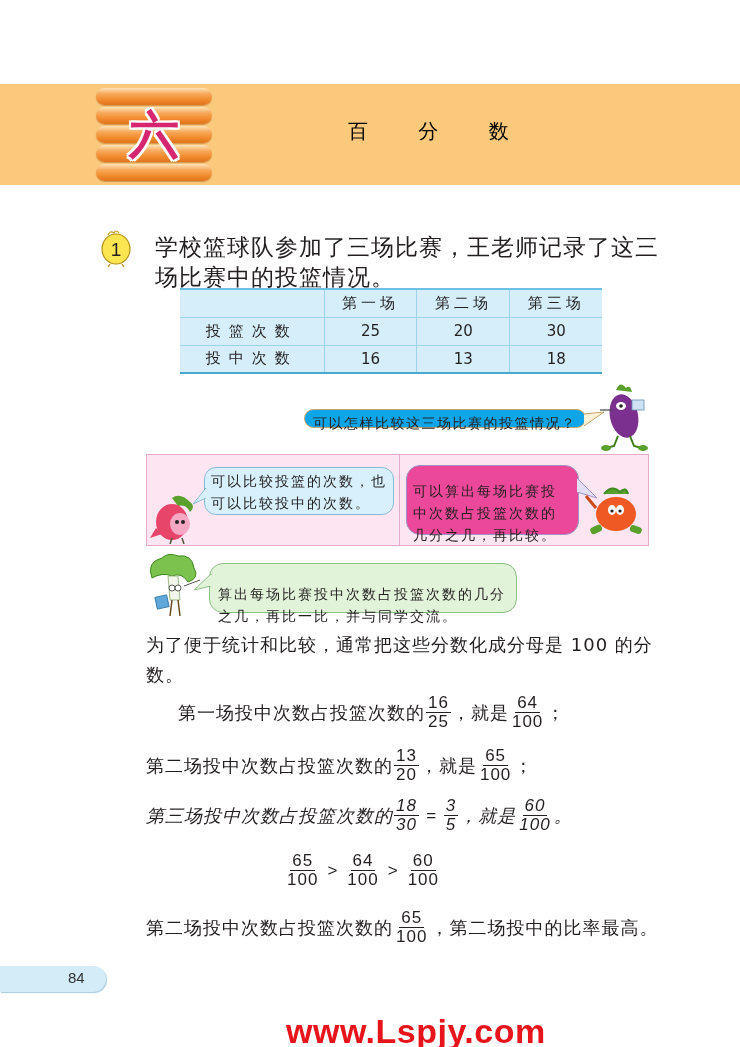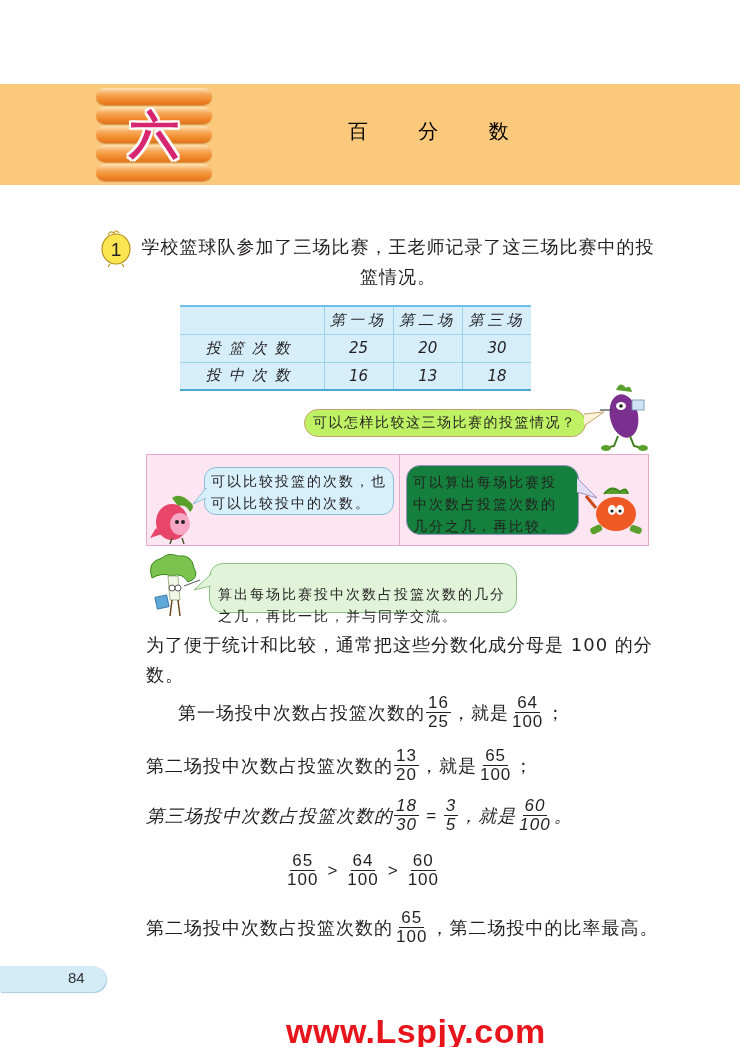--- a/index.html
+++ b/index.html
@@ -12,39 +12,39 @@
   .bar { position: absolute; left: 0; width: 116px; height: 17px; border-radius: 9px;
          background: linear-gradient(to bottom, #fde3b8 0%, #f7a95a 35%, #f18a2c 70%, #e0741c 100%);
          box-shadow: 0 1px 1px rgba(150,80,20,0.4); }
   .chapter-char { position: absolute; left: 0; top: 0; width: 116px; height: 98px; display: flex; align-items: center; justify-content: center; }
   .chapter-char span { font-family: "DejaVu Sans", sans-serif; font-size: 50px; font-weight: bold; color: #d6266f;
         text-shadow: -2px -2px 0 #fff, 2px -2px 0 #fff, -2px 2px 0 #fff, 2px 2px 0 #fff, 0 2px 0 #fff, 2px 0 0 #fff, 0 -2px 0 #fff, -2px 0 0 #fff; }
   .chapter-title { position: absolute; left: 348px; top: 118px; font-size: 20px; letter-spacing: 22px; color: #000000; }
 
   
   .problem-icon { position: absolute; left: 100px; top: 229px; width: 32px; height: 38px; }
-  .problem-text { position: absolute; left: 138px; top: 232px; width: 520px; font-size: 18px; line-height: 30px; letter-spacing: 1px; text-align: center; }
-
-  
-  .data-table { position: absolute; left: 180px; top: 305px; width: 351px; border-collapse: collapse; background: #d5eef9; font-style: italic; }
+  .problem-text { position: absolute; left: 155px; top: 232px; width: 520px; font-size: 23px; line-height: 30px; letter-spacing: 1px; }
+
+  
+  .data-table { position: absolute; left: 180px; top: 288px; width: 422px; border-collapse: collapse; background: #d5eef9; }
   .data-table td { height: 28px; border-left: 1px solid #9bd3ea; border-top: 1px solid #9bd3ea; text-align: center; font-size: 15px; color: #231f20; }
   .data-table tr:first-child td { border-top: 2px solid #6cc0e3; }
   .data-table tr:last-child td { border-bottom: 2px solid #4aa7cf; }
   .data-table td:first-child { border-left: none; width: 144px; letter-spacing: 8px; }
   .data-table .hd { letter-spacing: 4px; font-family: "DejaVu Serif", serif; }
 
   
   .bubble { position: absolute; font-size: 14px; line-height: 22px; letter-spacing: 2px; font-family: "DejaVu Serif", serif; color: #231f20; }
-  .bubble-q { left: 304px; top: 409px; width: 282px; height: 28px; background: #bef264; border: 1px solid #c7a46a; border-radius: 14px; padding: 2px 8px; white-space: nowrap; letter-spacing: 1.5px; font-family: Liberation Serif, serif; }
+  .bubble-q { left: 304px; top: 409px; width: 282px; height: 19px; background: #0ea5e9; border: 1px solid #c7a46a; border-radius: 14px; padding: 2px 8px; white-space: nowrap; letter-spacing: 1.5px; }
   .tail { position: absolute; width: 0; height: 0; }
 
   .compare-box { position: absolute; left: 146px; top: 454px; width: 503px; height: 92px; background: #fde6f1; border: 1px solid #e5a9c9; }
   .compare-divider { position: absolute; left: 399px; top: 455px; width: 1px; height: 90px; background: #e5a9c9; }
   .bubble-a { left: 204px; top: 467px; width: 190px; height: 48px; background: #d7f0fb; border: 1px solid #8bbcd6; border-radius: 12px; padding: 2px 6px; }
-  .bubble-b { left: 406px; top: 465px; width: 173px; height: 70px; background: #15803d; border: 1px solid #9f93c5; border-radius: 14px; padding: 5px 6px; }
+  .bubble-b { left: 406px; top: 465px; width: 173px; height: 70px; background: #ec4899; border: 1px solid #9f93c5; border-radius: 14px; padding: 14px 6px; }
   .bubble-c { left: 209px; top: 563px; width: 308px; height: 50px; background: #e1f4da; border: 1px solid #8cbf83; border-radius: 14px; padding: 19px 8px; }
 
   .character { position: absolute; }
 
   
   .para { position: absolute; left: 146px; font-size: 18px; line-height: 30px; letter-spacing: 1px; }
   .frac { display: inline-flex; flex-direction: column; align-items: center; vertical-align: middle; font-family: "Liberation Sans", sans-serif; font-size: 17px; line-height: 18px; margin: 0 1px; }
   .frac .num { padding: 0 2px; border-bottom: 1px solid #231f20; }
   .frac .den { padding: 0 2px; }
   .op { font-family: "Liberation Sans", sans-serif; font-size: 17px; margin: 0 6px; vertical-align: middle; }

